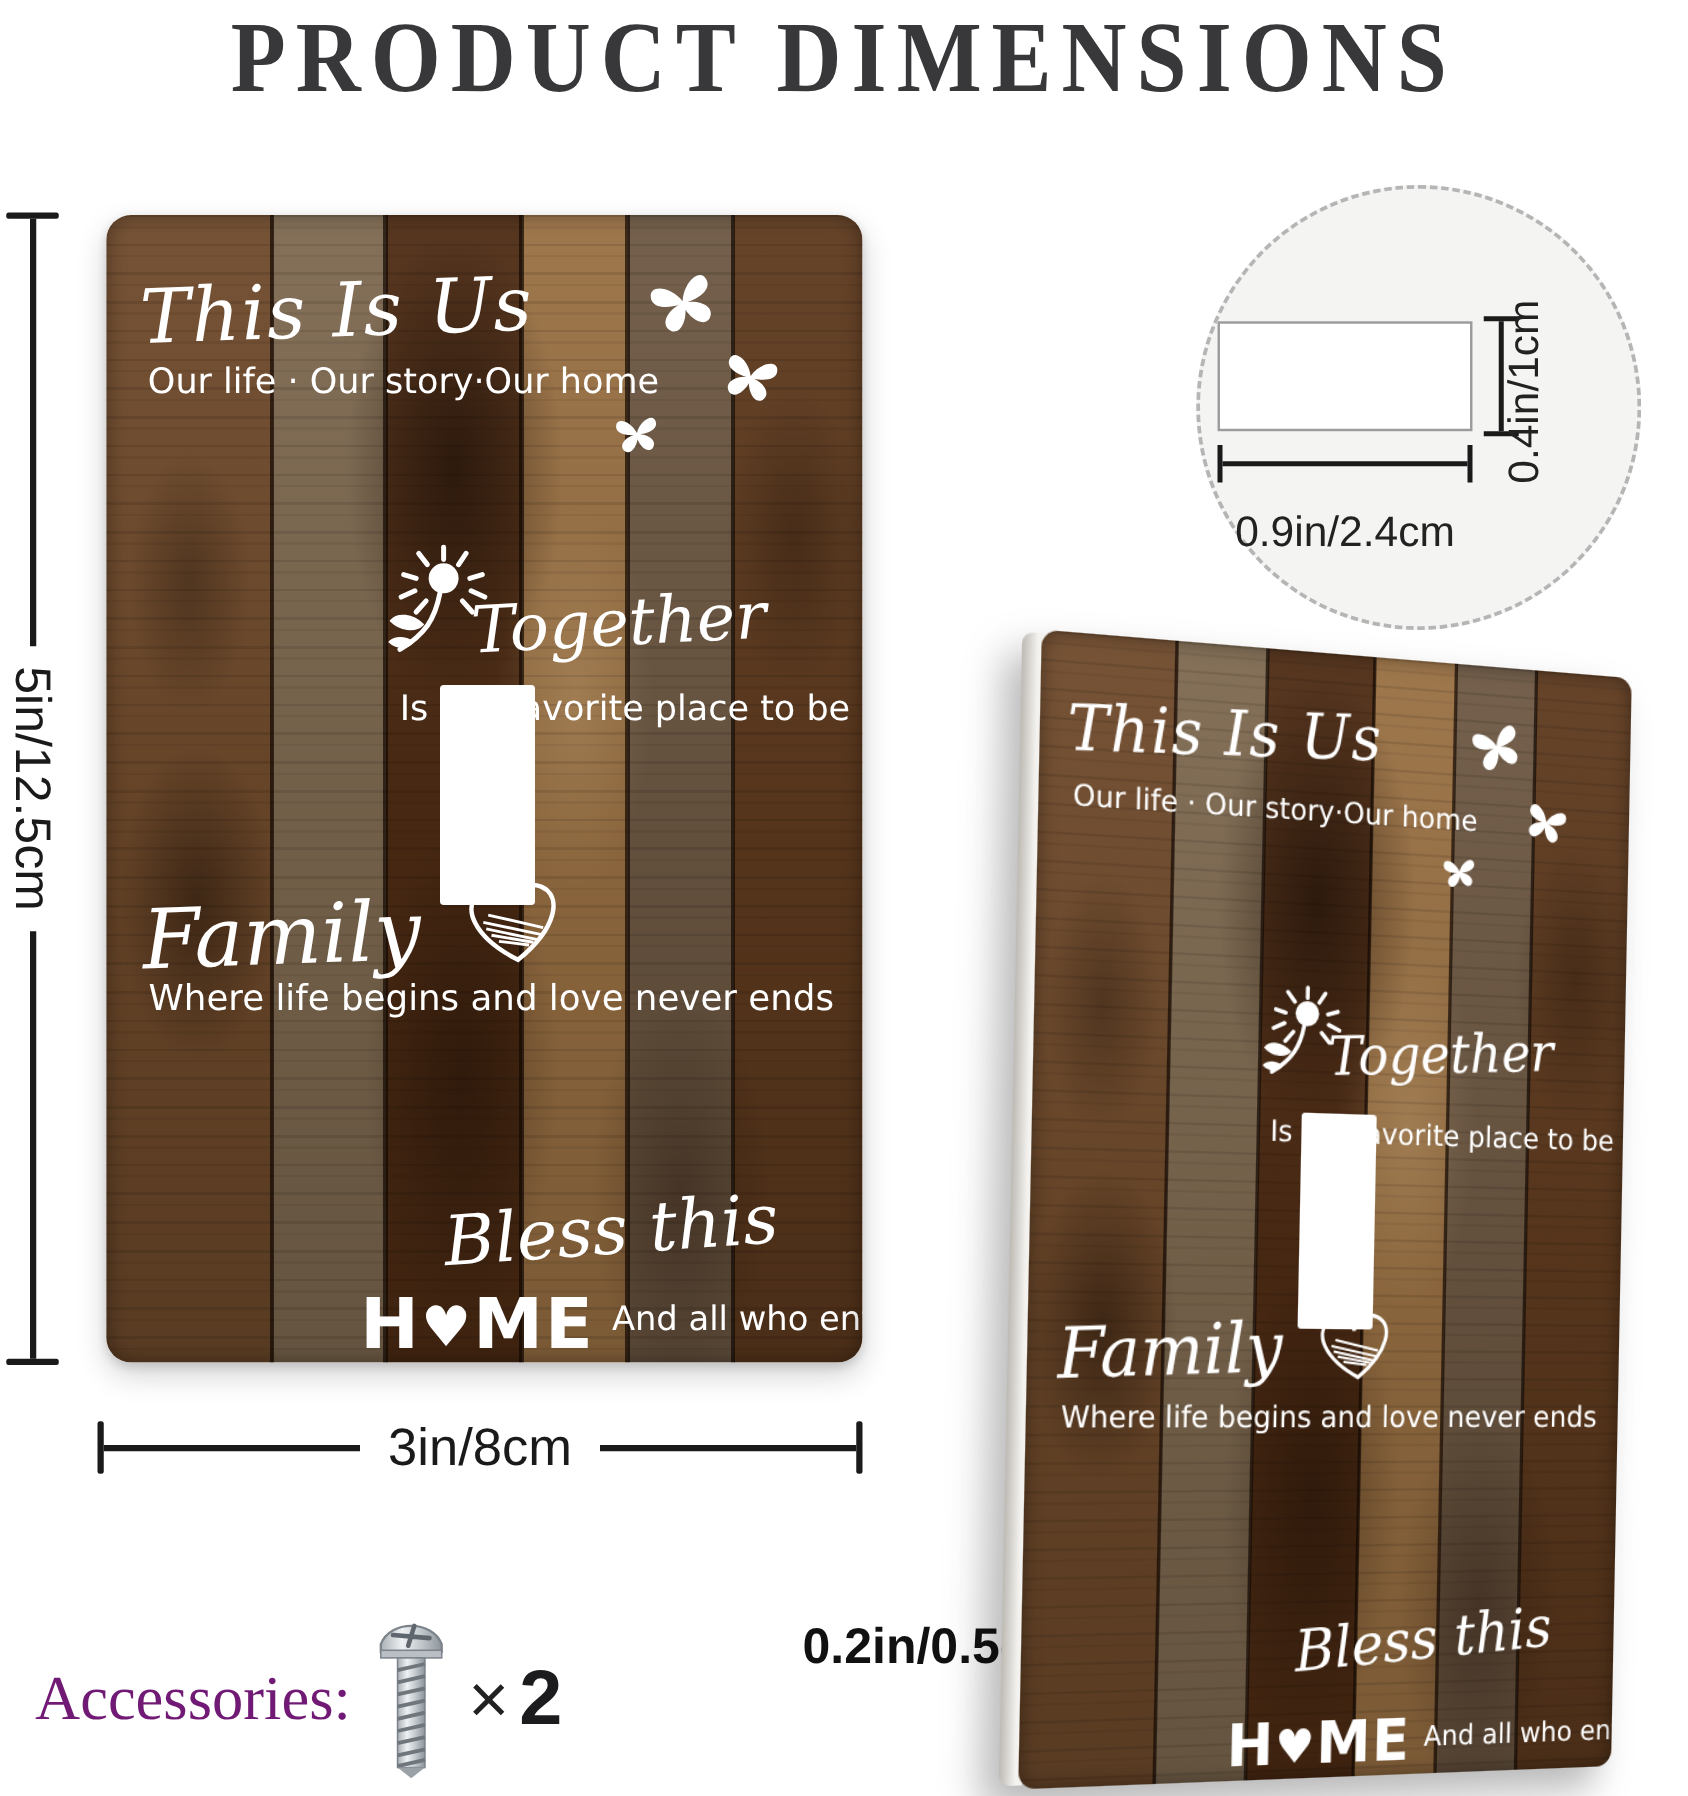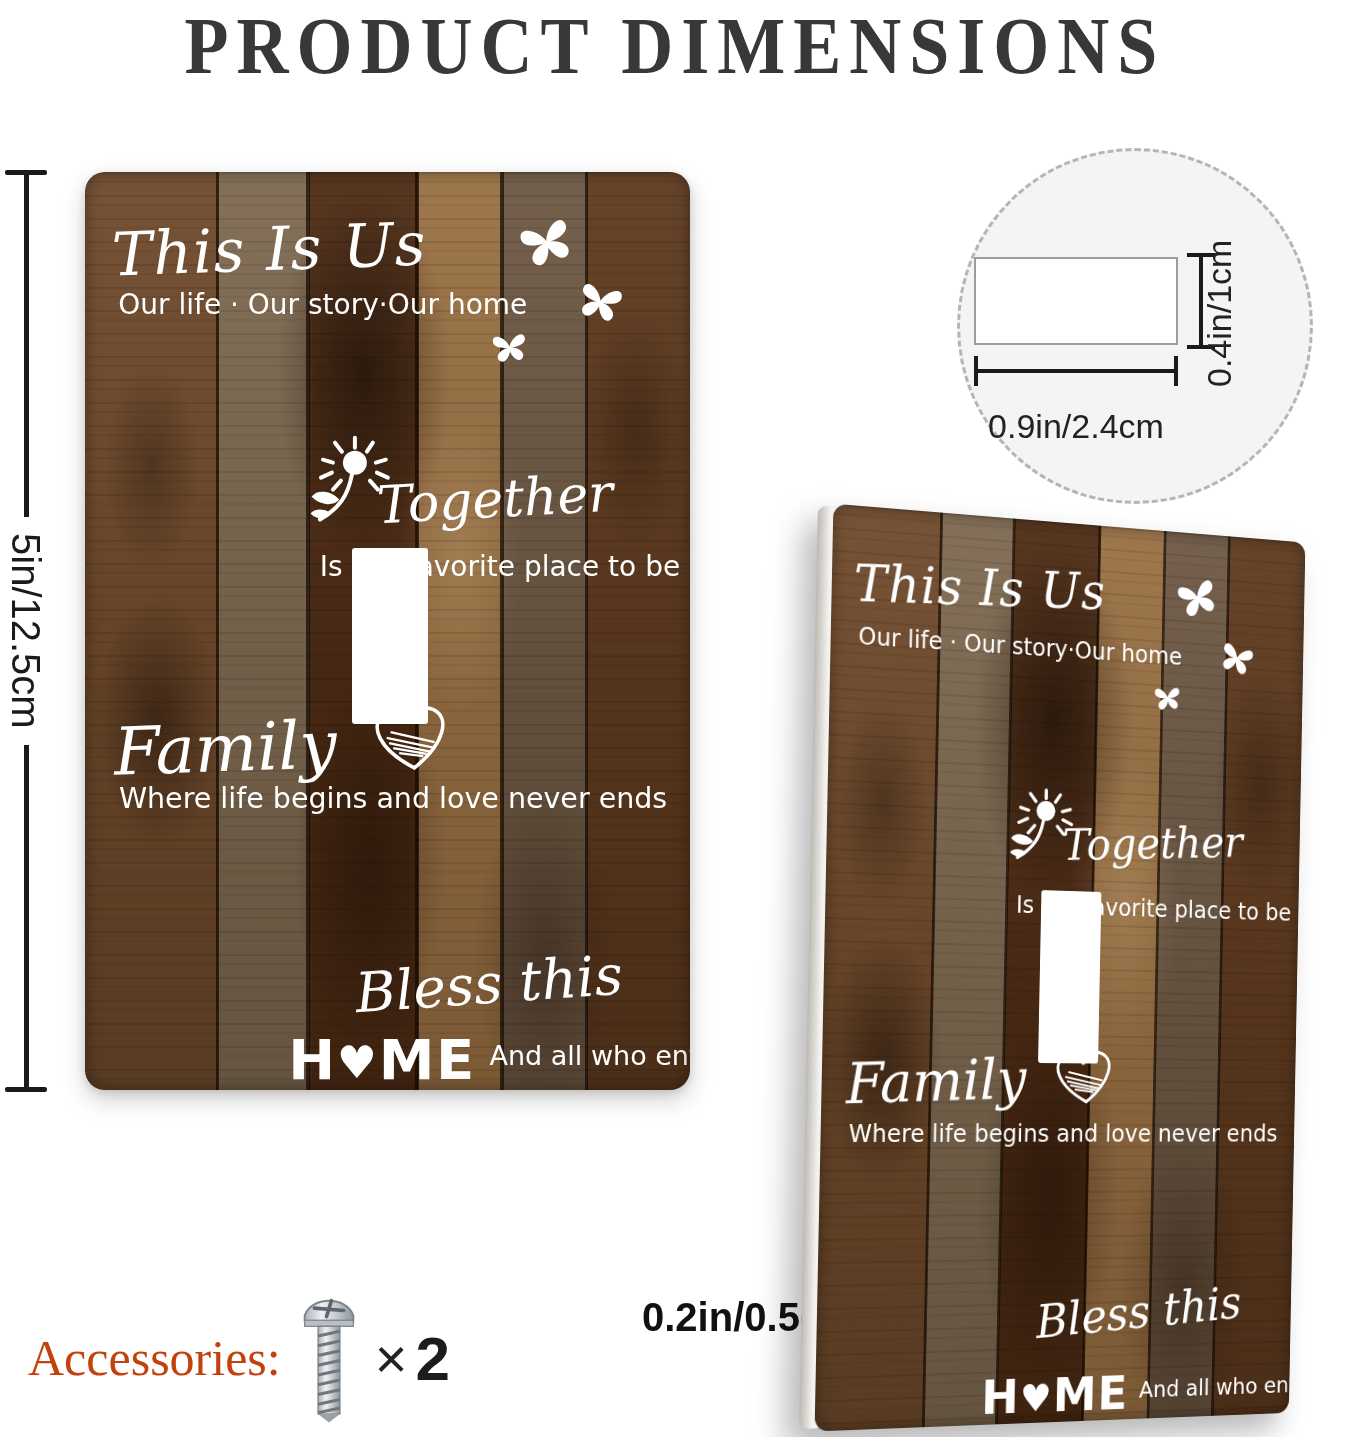--- a/index.html
+++ b/index.html
@@ -42,21 +42,21 @@
 
   
   .thick{position:absolute;left:642px;top:1295px;display:flex;align-items:center;gap:18px;}
   .thick .dlabel{font-size:40px;font-weight:700;color:#111;}
   .bracket{display:flex;align-items:center;width:40px;height:34px;}
   .bracket .bar{width:5px;height:34px;background:#1a1a1a;}
   .bracket .mid{flex:1;height:5px;background:#1a1a1a;}
 
   
   .acc{position:absolute;left:28px;top:1286px;height:144px;display:flex;align-items:center;}
-  .acc .acclabel{font-family:"Liberation Serif",serif;font-size:50px;color:#c2410c;}
+  .acc .acclabel{font-family:"Liberation Serif",serif;font-size:50px;color:#701a75;}
   .screw{height:134px;width:56px;margin-left:20px;}
   .acc .times{font-size:56px;color:#222;margin-left:18px;}
   .acc .count{font-size:62px;font-weight:700;color:#1c1c1e;margin-left:8px;}
 
   
   .plate{border-radius:20px;overflow:hidden;position:absolute;}
   .plate-front{left:85px;top:172px;width:605px;height:918px;font-size:10px;
                box-shadow:0 10px 24px rgba(0,0,0,.18),0 3px 8px rgba(0,0,0,.12);}
   .plate::after{content:"";position:absolute;inset:0;border-radius:inherit;pointer-events:none;
                 box-shadow:inset 0 0 16px rgba(0,0,0,.38);}
@@ -153,20 +153,27 @@
       <div class="t-family-sub hand">Where life begins and love never ends</div>
       <div class="t-bless script">Bless this</div>
       <div class="home-row hand">
         <span class="t-home"><span>H</span><span class="home-heart">♥</span><span>ME</span></span>
         <span class="t-home-sub">And all who enter</span>
       </div>
       <div class="cutout"></div>
     </div>
   </div>
 
+  <div class="hdim">
+    <div class="cap"></div>
+    <div class="line"></div>
+    <div class="dlabel">3in/8cm</div>
+    <div class="line"></div>
+    <div class="cap"></div>
+  </div>
 
   <div class="detail">
     <div class="hole"></div>
     <div class="hole-wdim">
       <div class="cap"></div>
       <div class="line"></div>
       <div class="cap"></div>
     </div>
     <div class="hole-wlabel">0.9in/2.4cm</div>
     <div class="hole-vdim">

